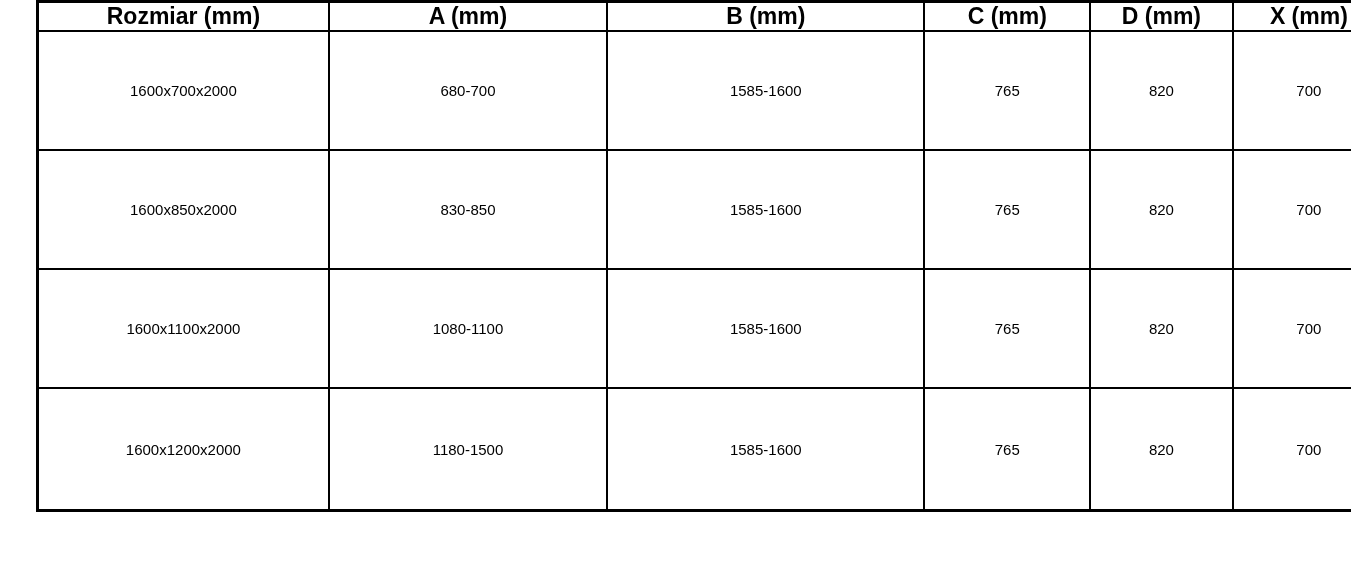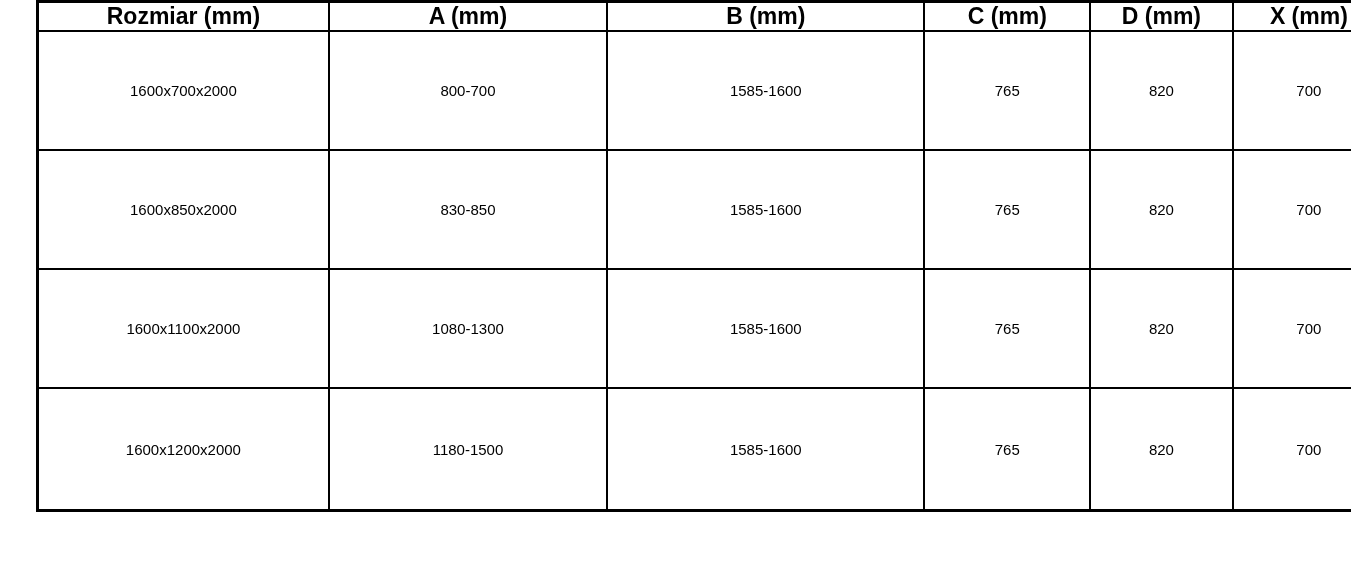--- a/index.html
+++ b/index.html
@@ -63,37 +63,37 @@
         <th>A (mm)</th>
         <th>B (mm)</th>
         <th>C (mm)</th>
         <th>D (mm)</th>
         <th>X (mm)</th>
       </tr>
     </thead>
     <tbody>
       <tr>
         <td>1600x700x2000</td>
-        <td>800-700</td>
+        <td>680-700</td>
         <td>1585-1600</td>
         <td>765</td>
         <td>820</td>
         <td>700</td>
       </tr>
       <tr>
         <td>1600x850x2000</td>
         <td>830-850</td>
         <td>1585-1600</td>
         <td>765</td>
         <td>820</td>
         <td>700</td>
       </tr>
       <tr>
         <td>1600x1100x2000</td>
-        <td>1080-1300</td>
+        <td>1080-1100</td>
         <td>1585-1600</td>
         <td>765</td>
         <td>820</td>
         <td>700</td>
       </tr>
       <tr>
         <td>1600x1200x2000</td>
         <td>1180-1500</td>
         <td>1585-1600</td>
         <td>765</td>

